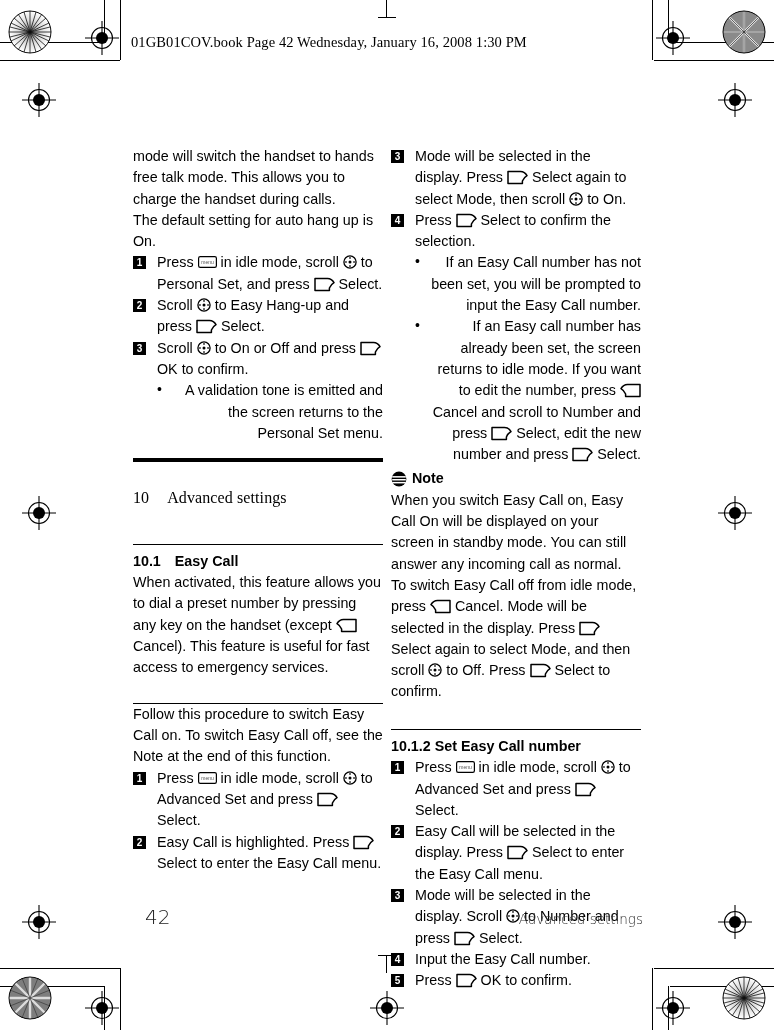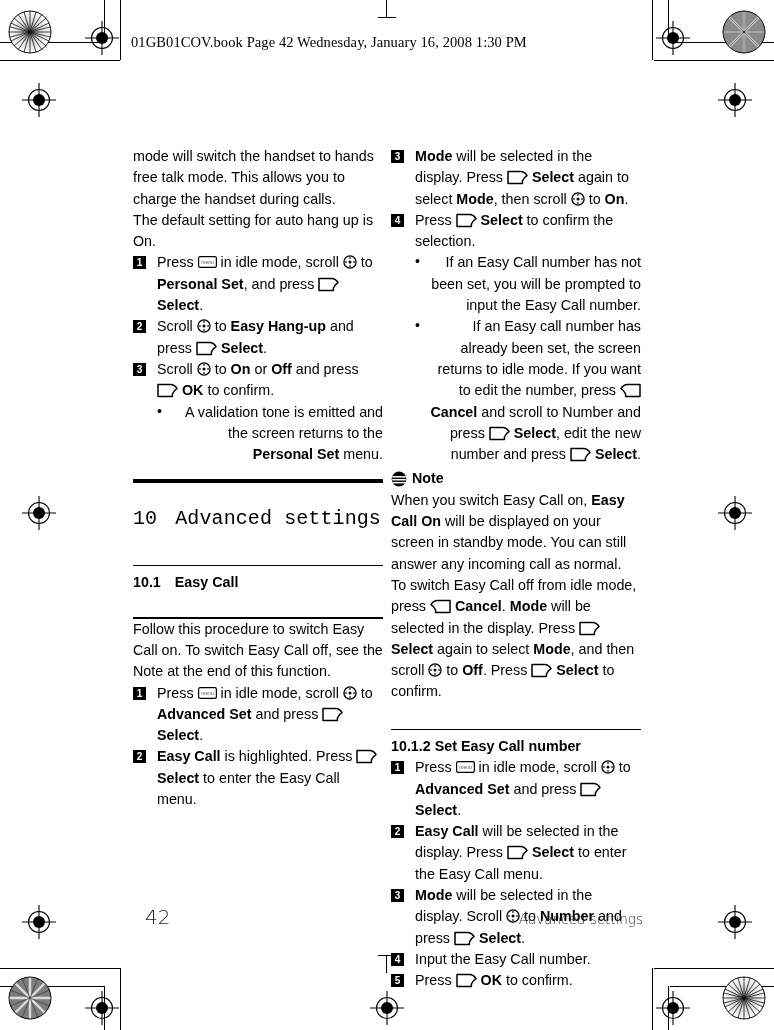--- a/index.html
+++ b/index.html
@@ -22,43 +22,43 @@
     font-size:14.5px;letter-spacing:.1px;white-space:nowrap;color:#000;margin-left:13px;
   }
 
   
   .col{position:absolute;top:146px;width:250px;font-size:14.3px;line-height:21.3px;}
   .col-left{left:133px;}
   .col-right{left:391px;}
 
   p{margin:0;}
   .para{margin:0 0 0 0;}
-  b,.b{font-weight:bold;}
+  b,.b{font-weight:normal;}
 
   
   .step{display:flex;align-items:flex-start;margin:0;}
   .stepnum{
     flex:0 0 auto;width:13px;height:13px;background:#000;color:#fff;
     font-size:10px;line-height:13px;text-align:center;font-weight:bold;
     margin-top:4px;margin-right:11px;
   }
   .steptxt{flex:1 1 auto;}
 
   
   .bullet{display:flex;align-items:flex-start;padding-left:24px;}
   .bulletdot{flex:0 0 auto;width:11px;margin-top:-1px;font-size:14px;line-height:21.3px;}
   .bullettxt{flex:1 1 auto;text-align:right;}
 
   
   .rule-thick{height:3.5px;background:#000;margin:14px 0 0 0;}
   .rule-thin{height:1.2px;background:#000;margin:0;}
 
   .chapter{
-    font-family:Liberation Mono, monospace;
-    font-weight:300;font-size:20px;line-height:32px;
+    font-family:Liberation Serif, serif;
+    font-weight:300;font-size:16px;line-height:32px;
     letter-spacing:.1px;margin:20px 0 0 0;display:flex;gap:18px;
   }
   .sechead{font-weight:bold;font-size:14.3px;line-height:21.3px;margin:6px 0 0 0;}
   .sechead .sp{display:inline-block;width:14px;}
 
   
   .ico{display:inline-block;vertical-align:-3px;}
   .ico-menu{width:19px;height:12px;vertical-align:-1px;}
   .ico-soft{width:21px;height:15px;vertical-align:-3px;}
   .ico-nav{width:14px;height:14px;vertical-align:-2px;}
@@ -343,20 +343,23 @@
     <div class="rule-thick"></div>
     <div class="chapter">
       <span>10</span>
       <span>Advanced settings</span>
     </div>
 
     <div class="rule-thin" style="margin-top:30px;"></div>
     <div class="sechead">
       <span>10.1</span><span class="sp"></span><span>Easy Call</span>
     </div>
+    <p class="para">When activated, this feature allows you to dial a preset number by pressing any key on the handset (except <svg class="ico ico-soft" viewBox="0 0 21 15">
+          <path d="M20 1.4 L7.5 1.4 C4.5 1.4 2.4 3.0 1 5.6 C2.8 6.6 4.6 8.6 5.6 11 L5.6 13.6 L20 13.6 Z" fill="#fff" stroke="#000" stroke-width="1.5" stroke-linejoin="round"></path>
+        </svg> <b>Cancel</b>). This feature is useful for fast access to emergency services.</p>
 
     <div class="rule-thin" style="margin-top:24px;"></div>
     <p class="para">Follow this procedure to switch Easy Call on. To switch Easy Call off, see the Note at the end of this function.</p>
 
     <div>
       <div class="step">
         <span class="stepnum">1</span>
         <span class="steptxt">Press <svg class="ico ico-menu" viewBox="0 0 19 12">
               <rect x="0.6" y="0.6" width="17.8" height="10.8" rx="1.6" fill="#fff" stroke="#000" stroke-width="1.2"></rect>
               <text x="9.5" y="8.2" font-size="5" font-family="Liberation Sans, sans-serif" text-anchor="middle" fill="#555">menu</text>

